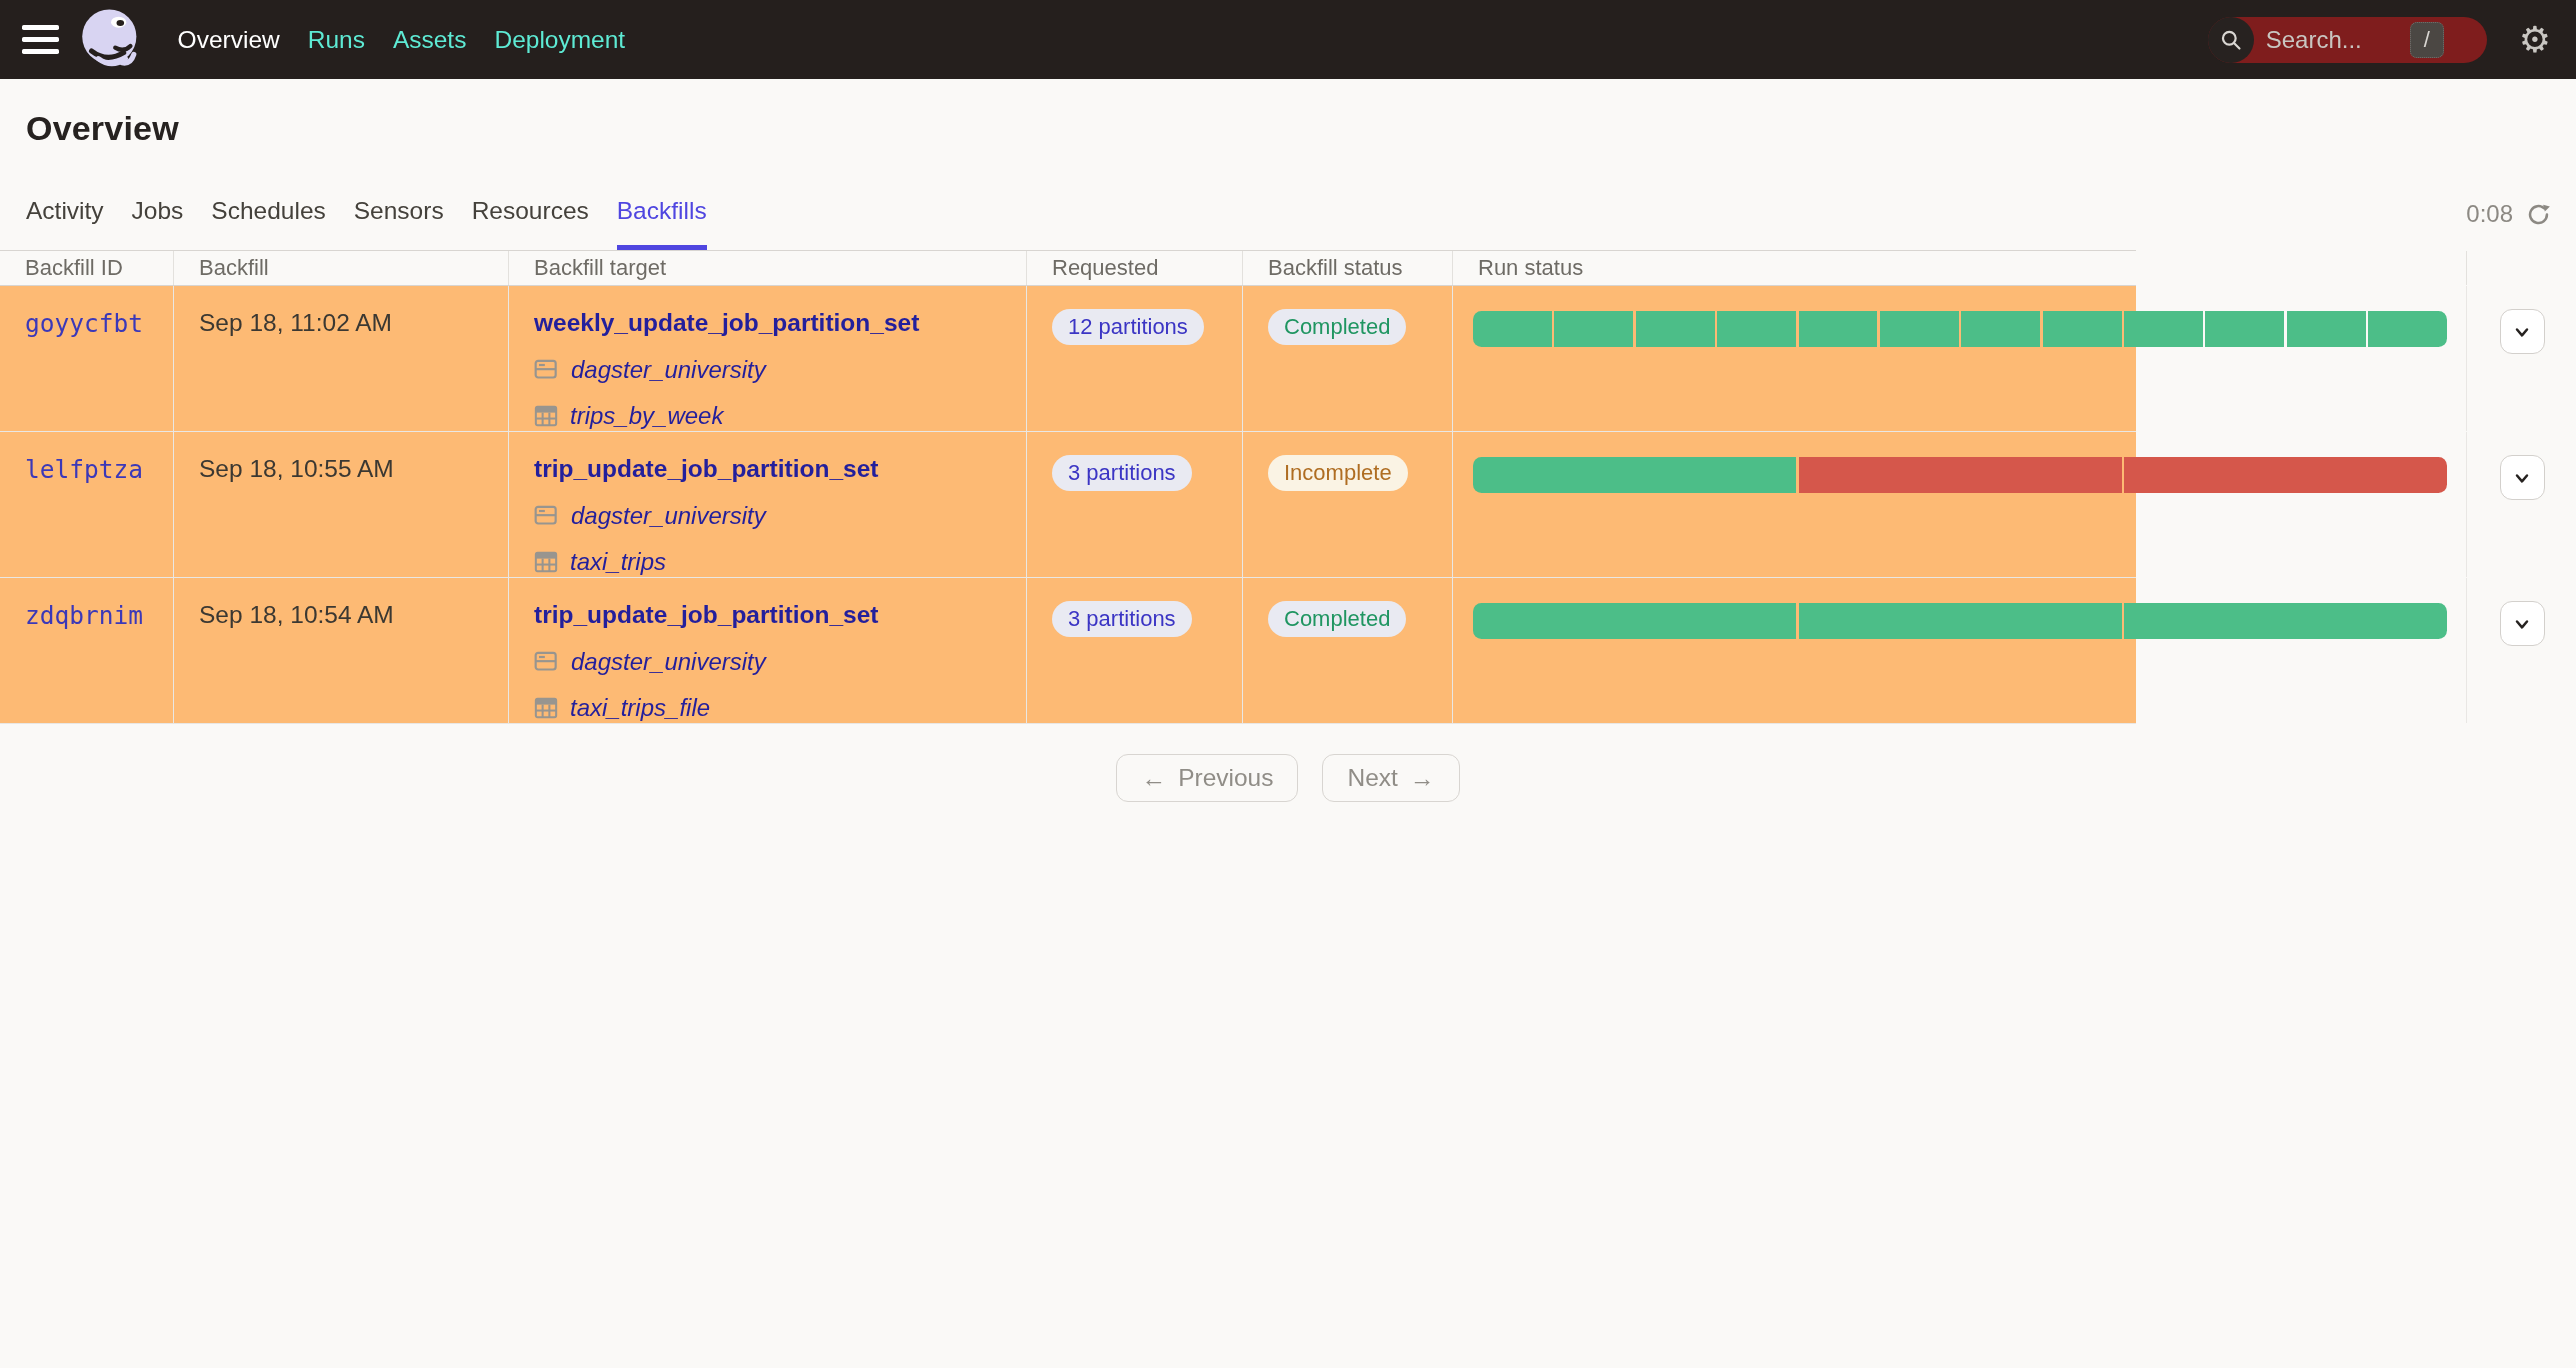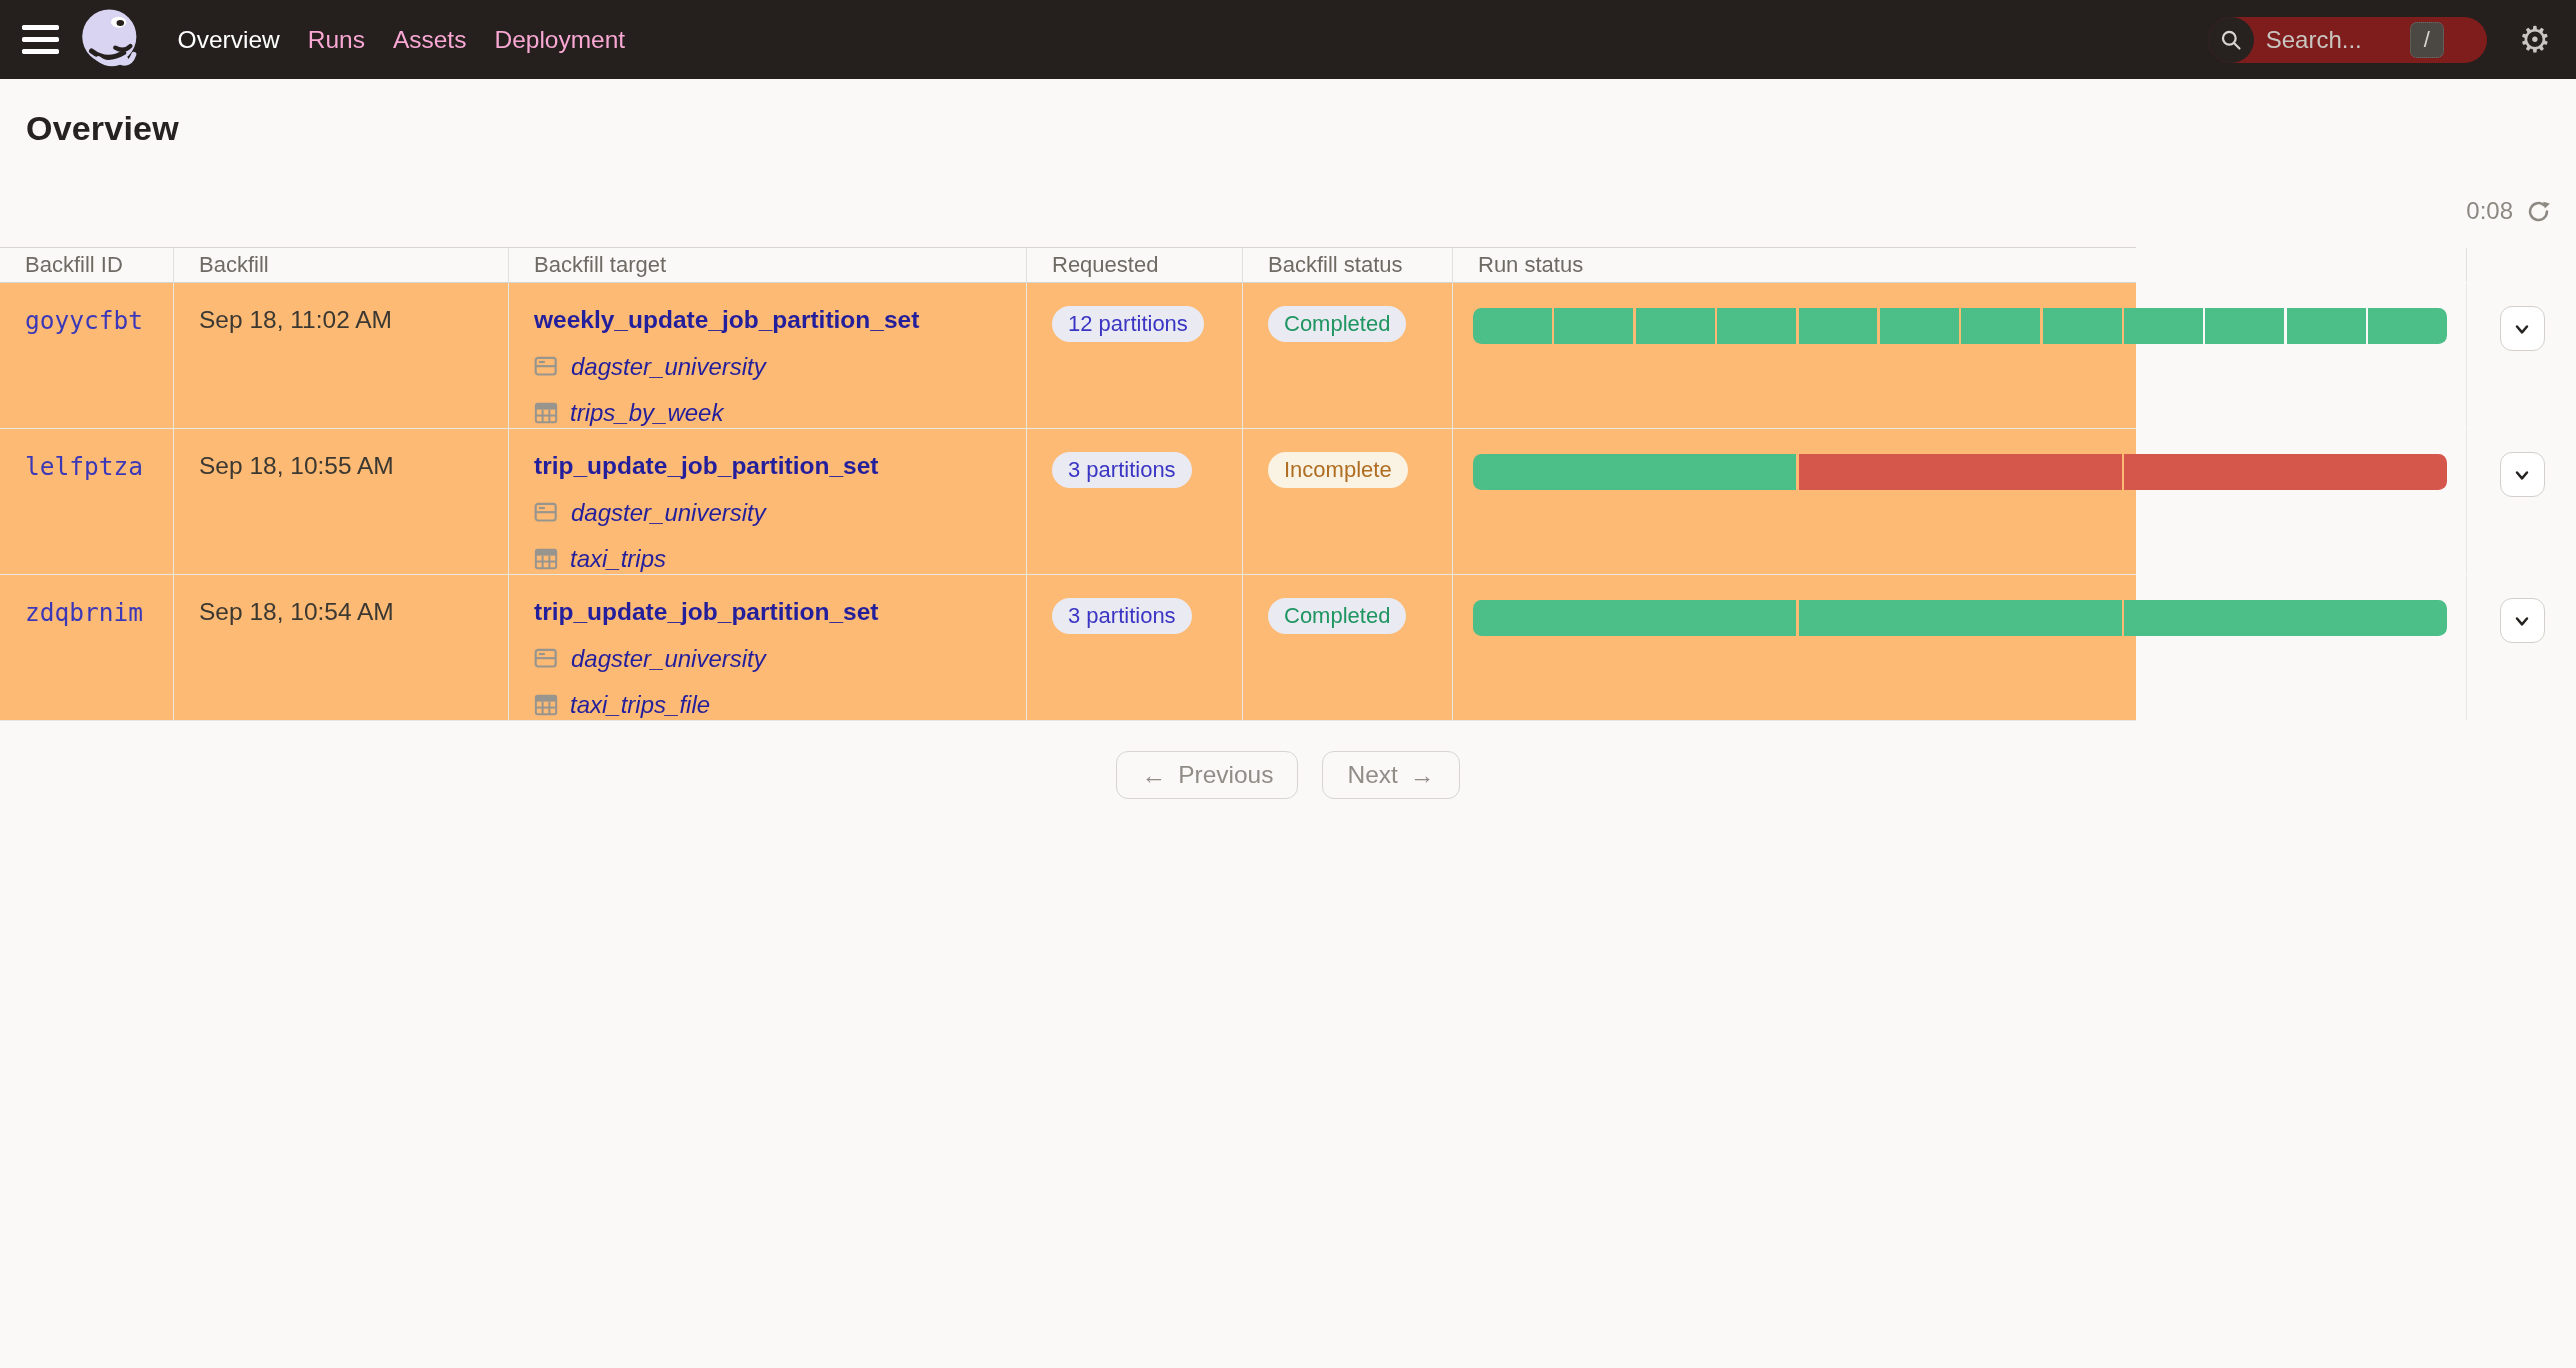--- a/index.html
+++ b/index.html
@@ -14,21 +14,21 @@
   
   .topbar {
     height: 79px; background: #251F1D;
     display: flex; align-items: center;
     padding: 0 25px 0 22px;
   }
   .hamburger { width: 37px; height: 29px; display: flex; flex-direction: column; justify-content: space-between; cursor: pointer; margin-right: 18.6px; }
   .hamburger div { height: 5px; background: #FFFFFF; border-radius: 1.7px; }
   .logo { width: 66px; height: 66px; margin-right: 34px; }
   .nav { display: flex; align-items: center; gap: 28px; }
-  .nav a { text-decoration: none; font-size: 24.5px; color: #f9a8d4; cursor: pointer; }
+  .nav a { text-decoration: none; font-size: 24.5px; color: #5eead4; cursor: pointer; }
   .nav a.active { color: #FFFFFF; font-weight: 500; }
   .topbar-right { margin-left: auto; display: flex; align-items: center; gap: 32px; }
   .searchbox {
     width: 279px; height: 46px; border-radius: 23px;
     background: #7f1d1d; display: flex; align-items: center; cursor: text;
   }
   .search-circle {
     width: 46px; height: 46px; border-radius: 50%;
     background: #272220; display: flex; align-items: center; justify-content: center;
     flex: 0 0 auto;
@@ -161,20 +161,28 @@
     </div>
     <div class="gear">⚙</div>
   </div>
 </div>
 
 <div class="page-head">
   <div class="page-title">Overview</div>
 </div>
 
 <div class="tabs-row">
+  <div class="tabs">
+    <div class="tab">Activity</div>
+    <div class="tab">Jobs</div>
+    <div class="tab">Schedules</div>
+    <div class="tab">Sensors</div>
+    <div class="tab">Resources</div>
+    <div class="tab active">Backfills</div>
+  </div>
   <div class="refresh-zone">
     <span class="countdown">0:08</span>
     <svg class="refresh-icon" viewBox="0 0 32 32">
       <path d="M26 16 a10 10 0 1 1 -3.2 -7.3" stroke="#8C8983" stroke-width="3" fill="none" stroke-linecap="round"></path>
       <polygon points="21.5,4.5 29.5,6.5 23.5,12.5" fill="#8C8983"></polygon>
     </svg>
   </div>
 </div>
 
 <div class="backfills-table">

